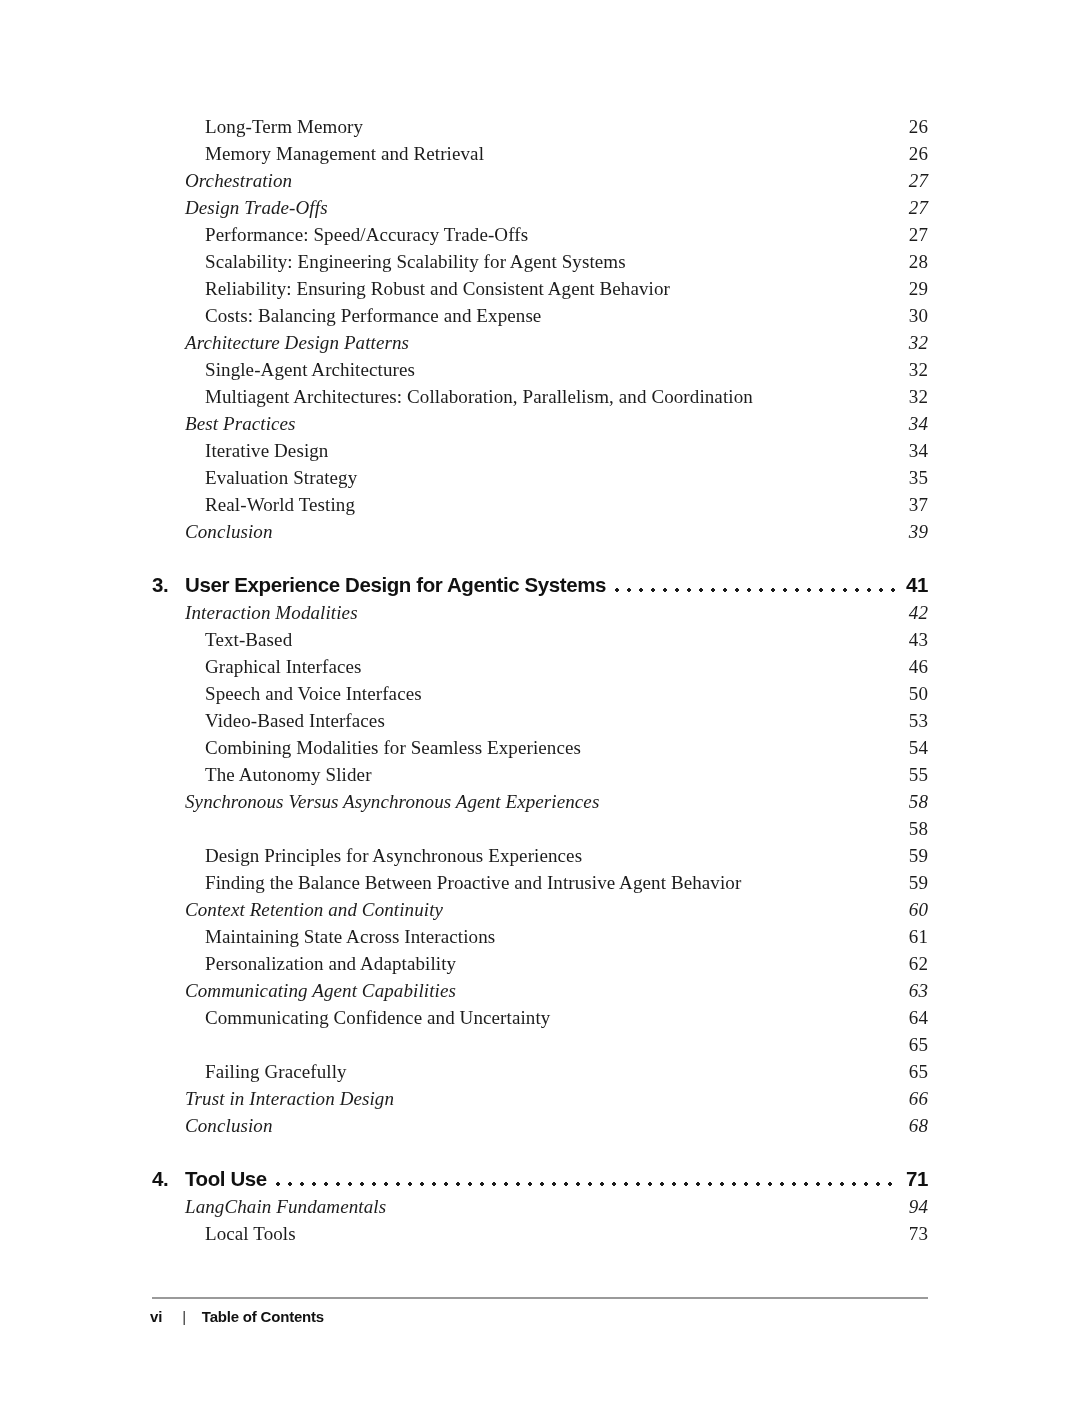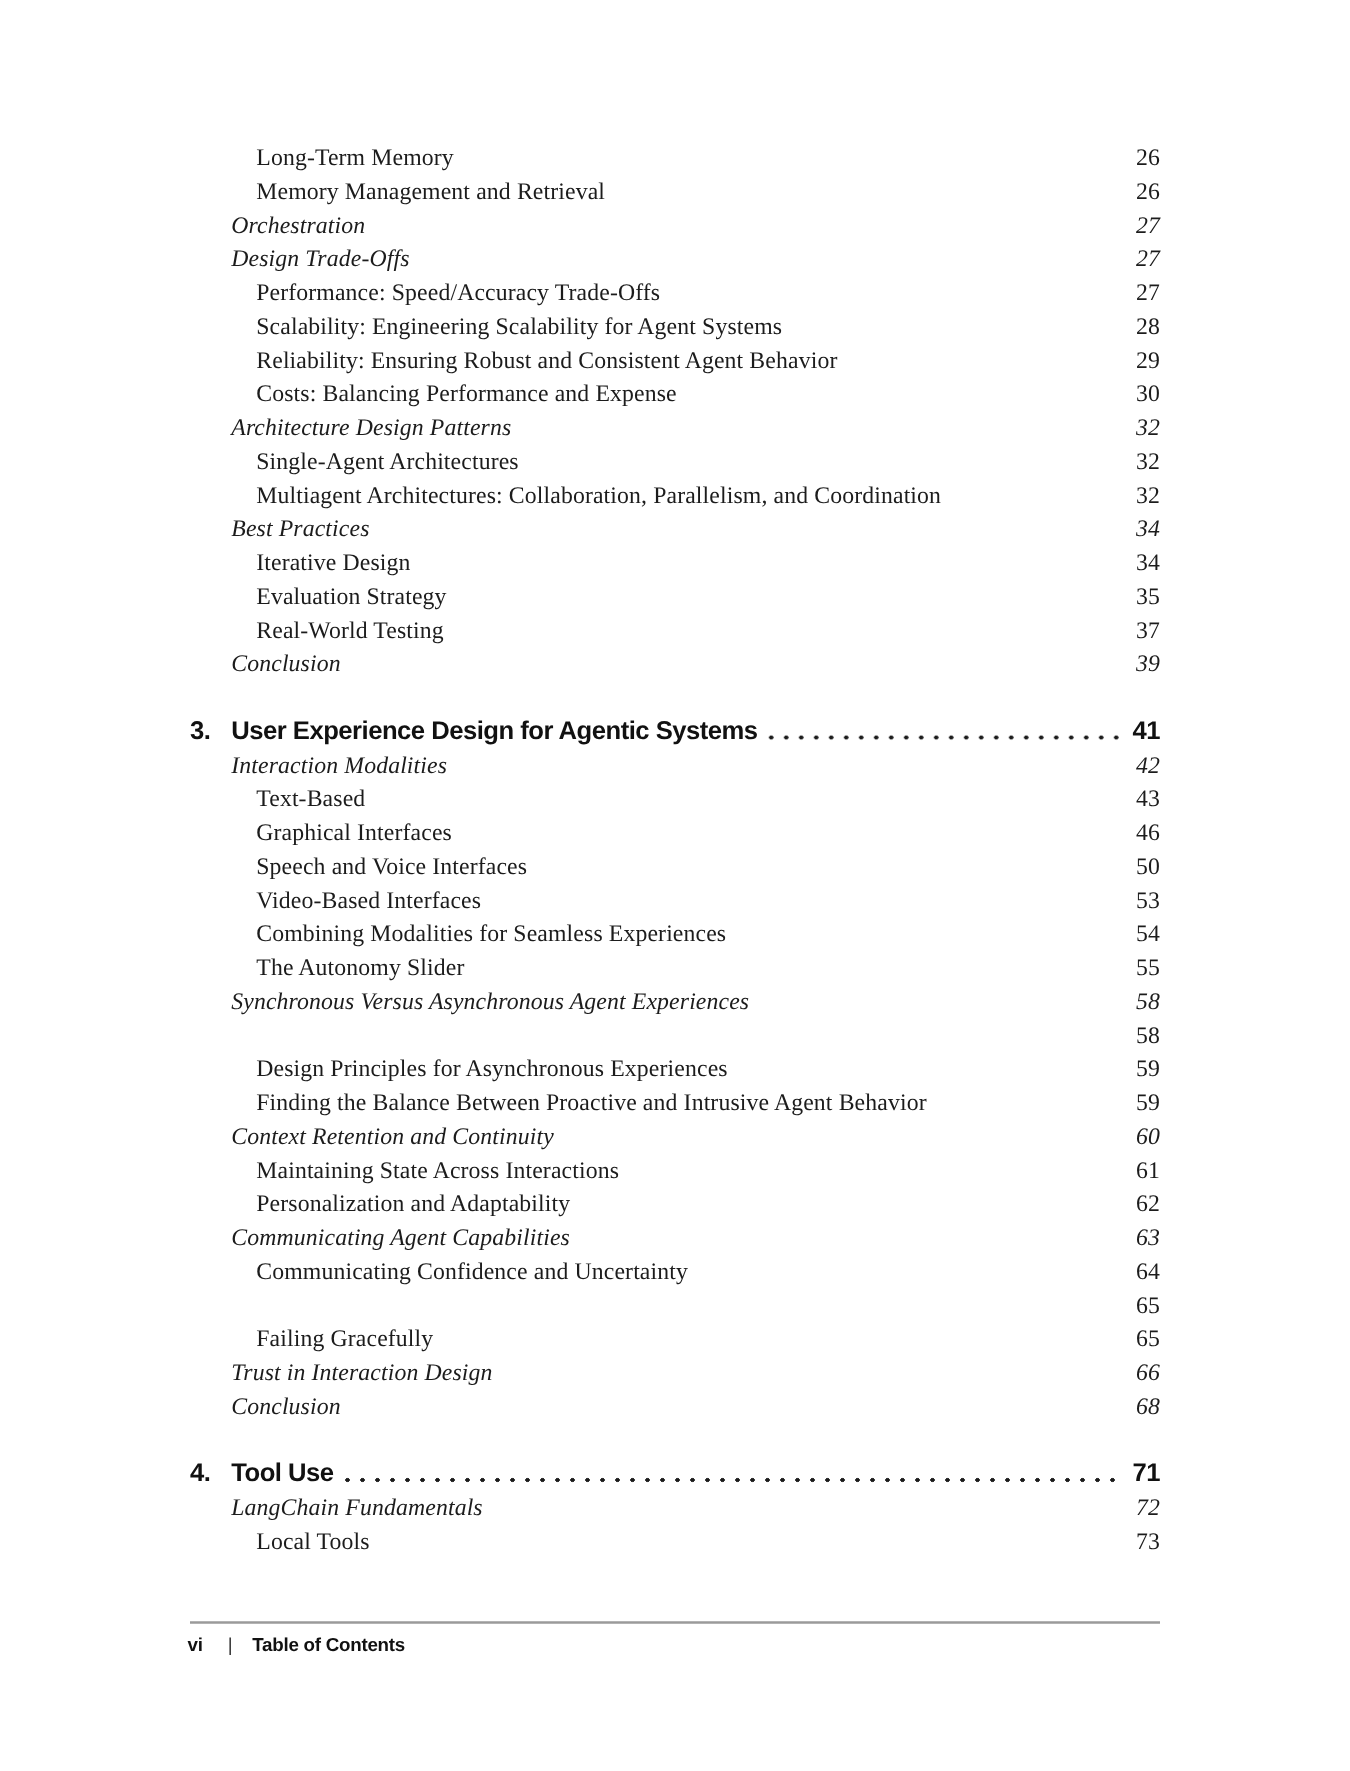--- a/index.html
+++ b/index.html
@@ -253,21 +253,21 @@
         <span class="entry-page">68</span>
       </div>
       <div class="chapter-row">
         <span class="chapter-number">4.</span>
         <span class="chapter-title">Tool Use</span>
         <span class="chapter-leader"></span>
         <span class="chapter-page">71</span>
       </div>
       <div class="toc-row level-1">
         <span class="entry-label">LangChain Fundamentals</span>
-        <span class="entry-page">72</span>
+        <span class="entry-page">94</span>
       </div>
       <div class="toc-row level-2">
         <span class="entry-label">Local Tools</span>
         <span class="entry-page">73</span>
       </div>
     </div>
 
   <div class="footer-rule"></div>
 
   <div class="footer">

